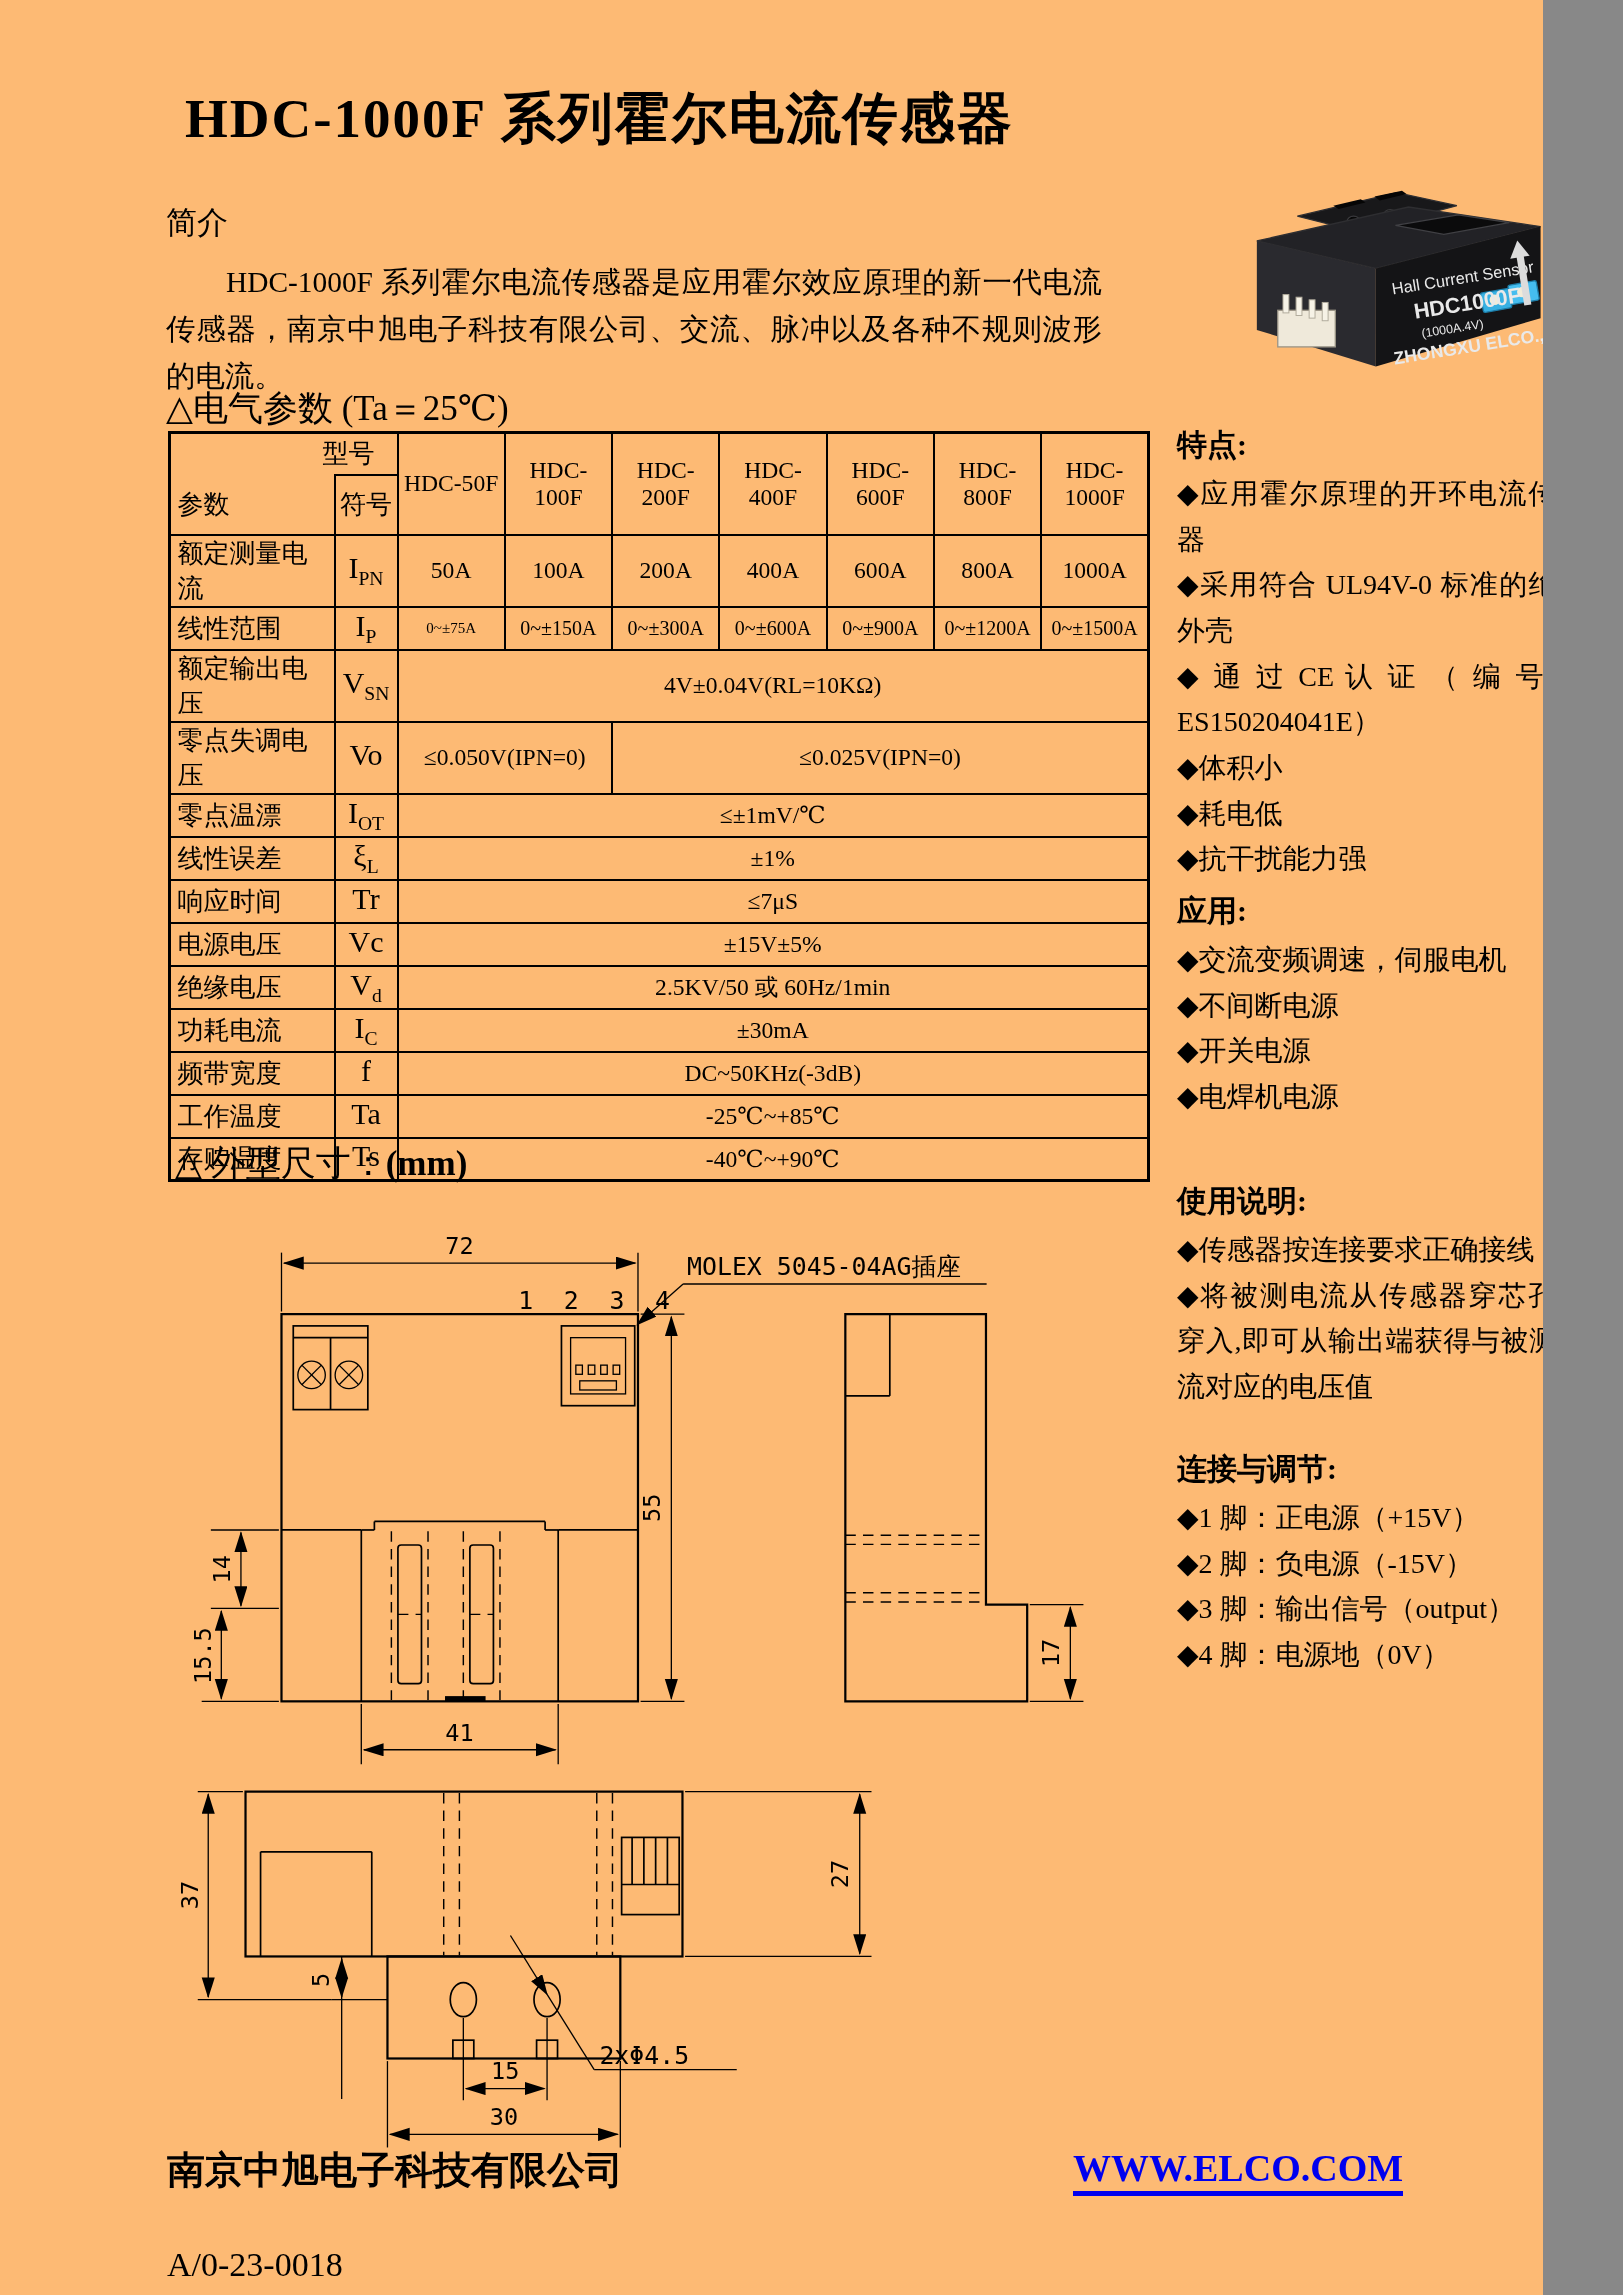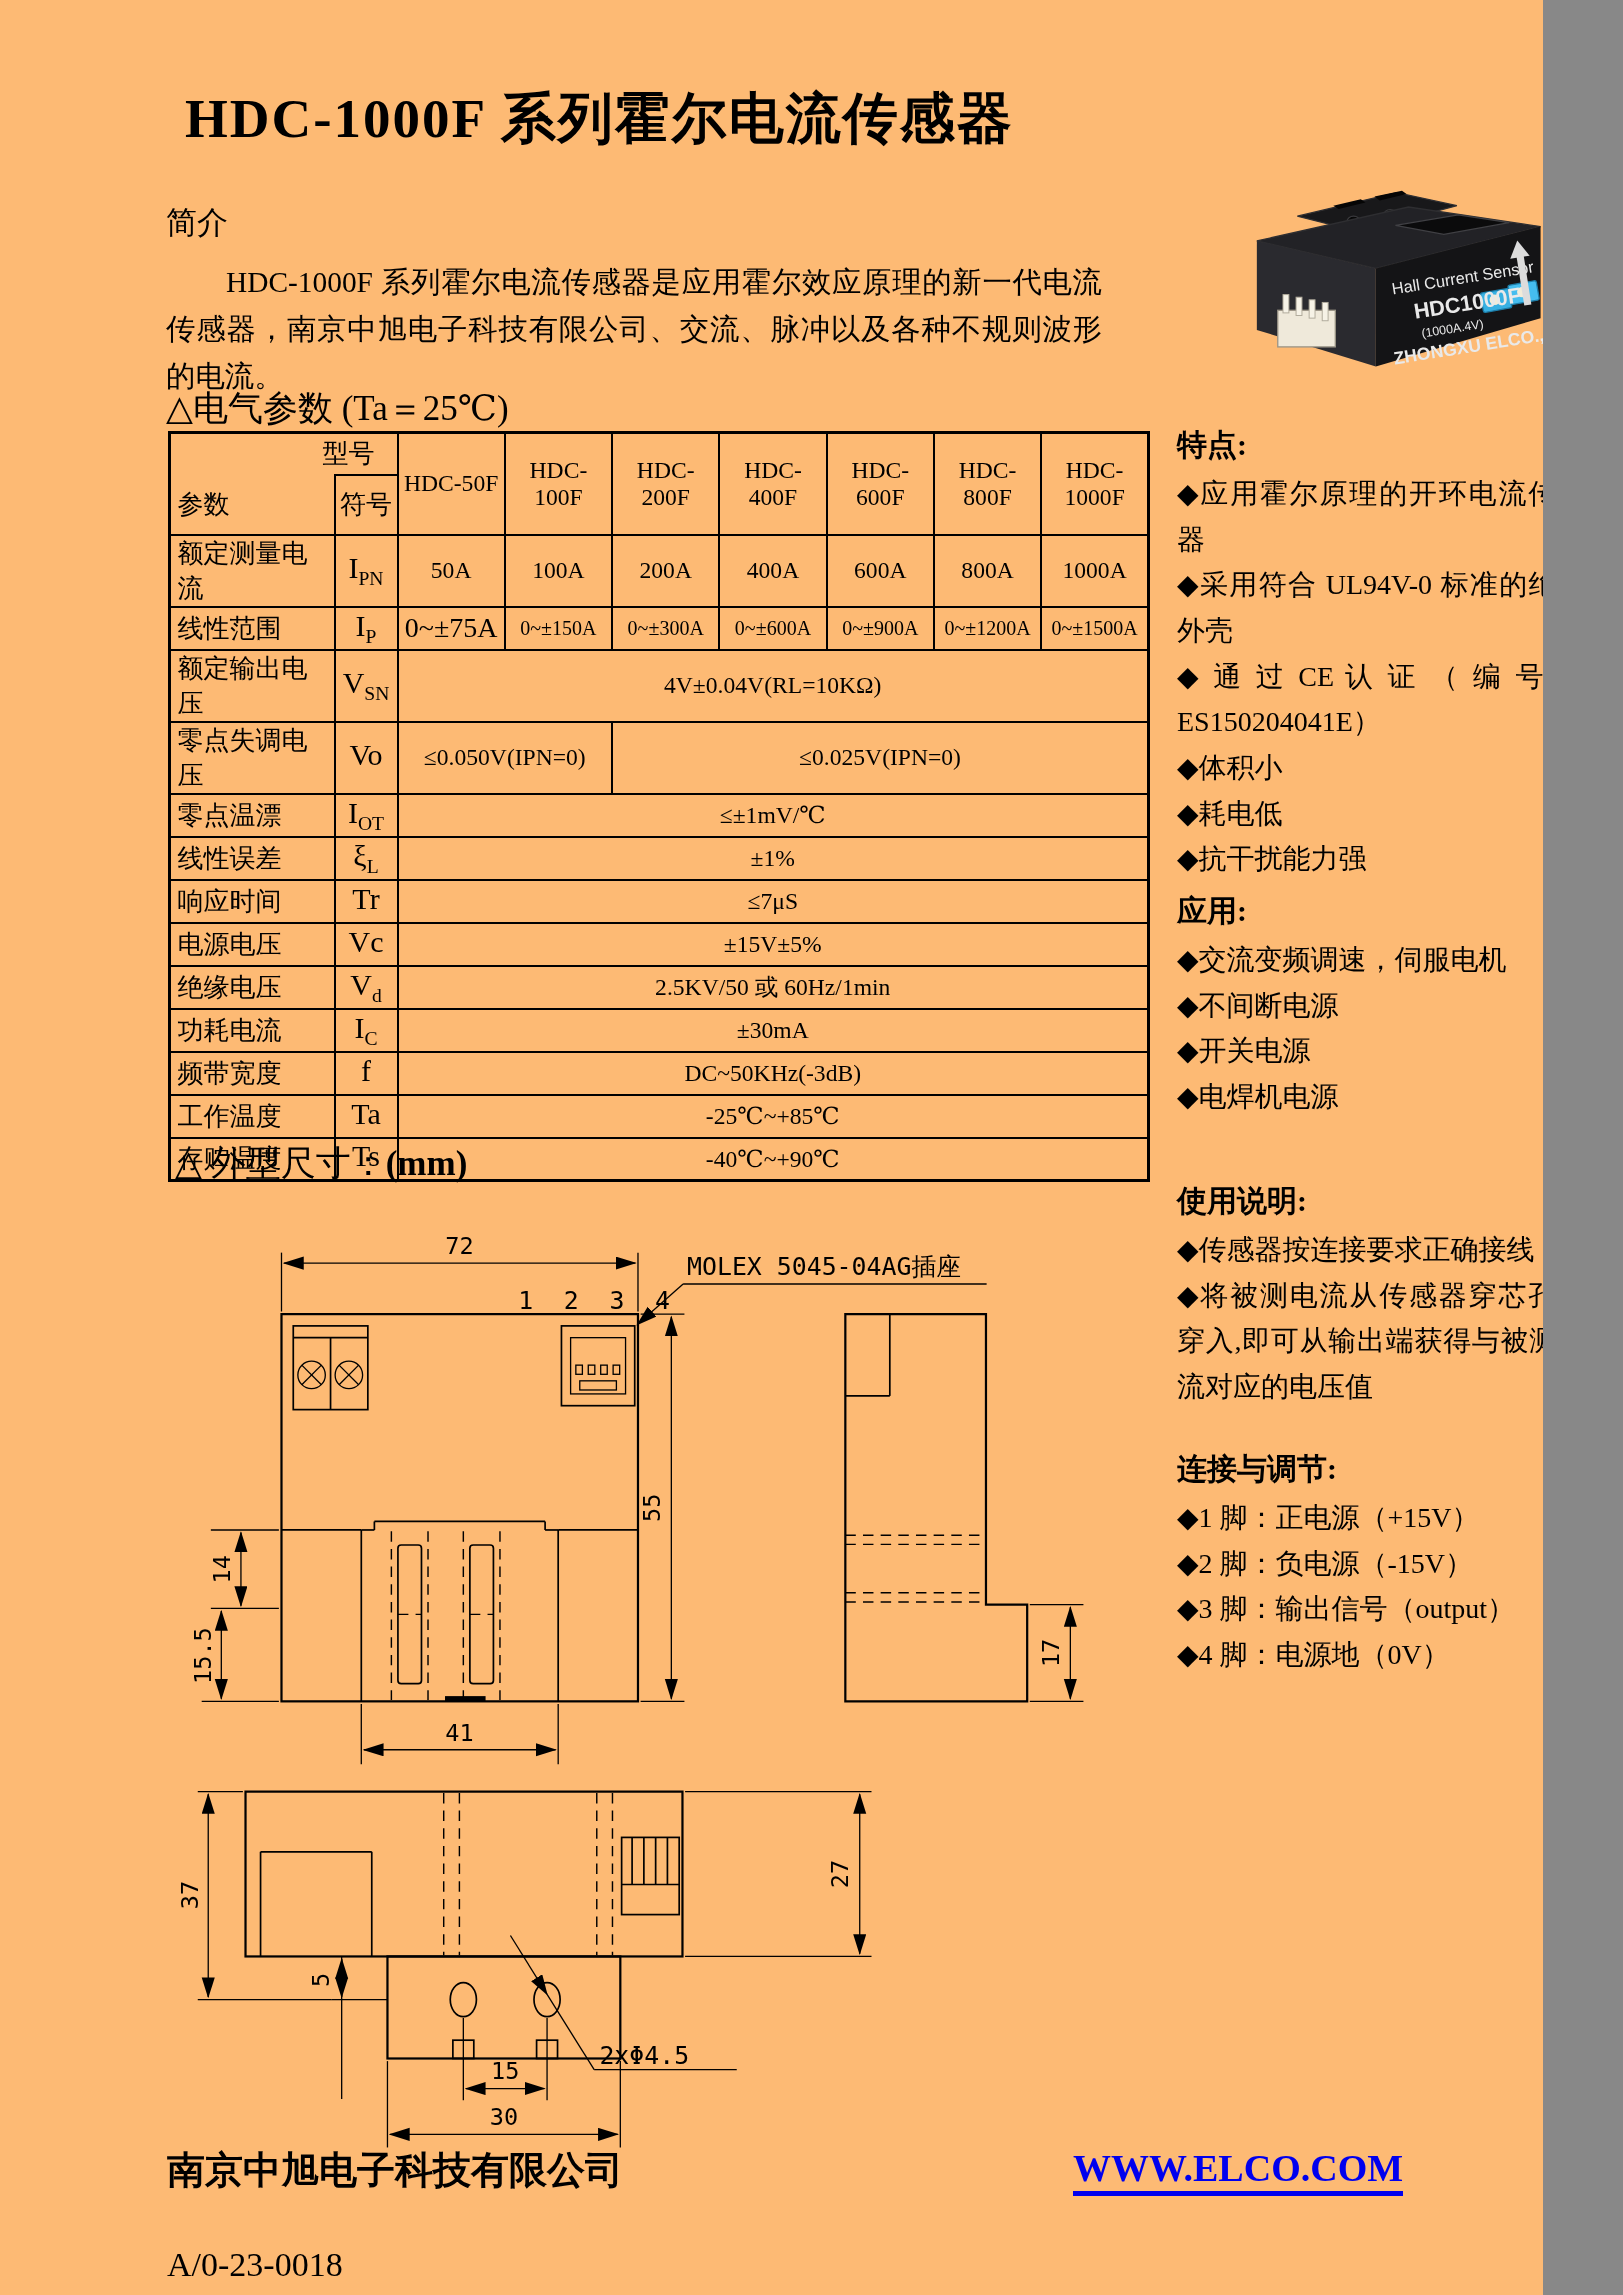--- a/index.html
+++ b/index.html
@@ -136,21 +136,21 @@
       <td class="cell-val">100A</td>
       <td class="cell-val">200A</td>
       <td class="cell-val">400A</td>
       <td class="cell-val">600A</td>
       <td class="cell-val">800A</td>
       <td class="cell-val">1000A</td>
     </tr>
     <tr class="t-dr">
       <td class="cell-pname">线性范围</td>
       <td class="cell-sym"><span>I</span><sub>P</sub></td>
-      <td class="cell-val" style="font-size:28px;">0~±75A</td>
+      <td class="cell-val" style="font-size:15px;">0~±75A</td>
       <td class="cell-val" style="font-size:20px;">0~±150A</td>
       <td class="cell-val" style="font-size:20px;">0~±300A</td>
       <td class="cell-val" style="font-size:20px;">0~±600A</td>
       <td class="cell-val" style="font-size:20px;">0~±900A</td>
       <td class="cell-val" style="font-size:20px;">0~±1200A</td>
       <td class="cell-val" style="font-size:20px;">0~±1500A</td>
     </tr>
     <tr class="t-dr">
       <td class="cell-pname">额定输出电压</td>
       <td class="cell-sym"><span>V</span><sub>SN</sub></td>

